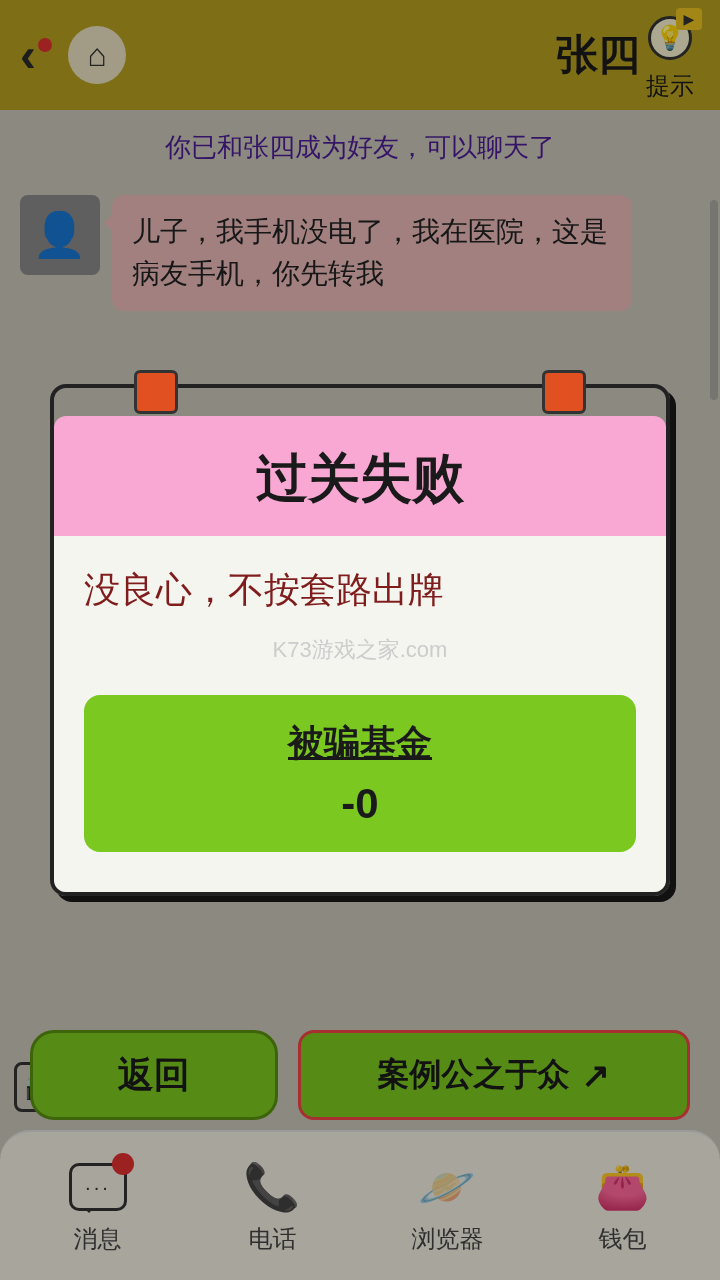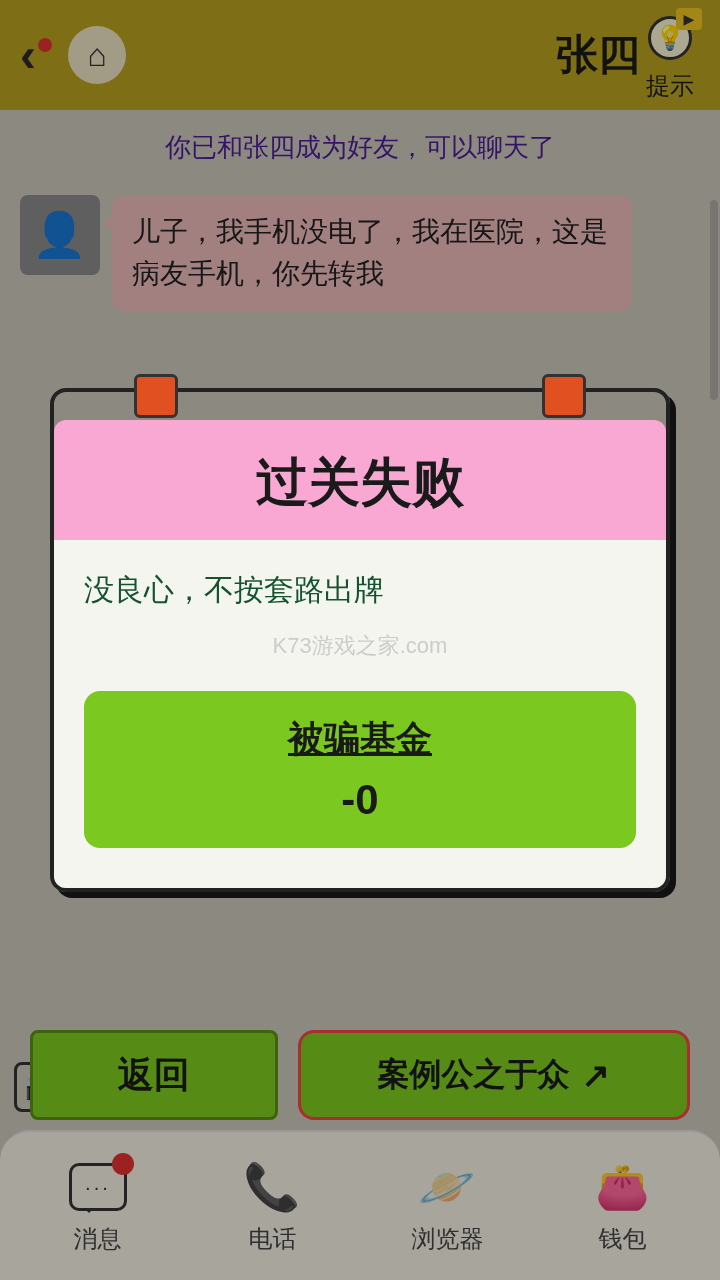--- a/index.html
+++ b/index.html
@@ -214,22 +214,22 @@
       background: #e05020;
       border-radius: 6px;
       border: 3px solid #333;
     }
     .modal-body {
       background: #f5f5f0;
       padding: 30px 30px 40px;
       border-radius: 0 0 12px 12px;
     }
     .modal-subtitle {
-      font-size: 30px;
-      color: #14532d;
+      font-size: 36px;
+      color: #7f1d1d;
       margin-bottom: 20px;
     }
     .modal-watermark {
       text-align: center;
       font-size: 22px;
       color: #ccc;
       margin: 20px 0 30px;
     }
     .result-box {
       background: #7bc820;
@@ -258,21 +258,21 @@
       left: 0;
       width: 100%;
       display: flex;
       gap: 20px;
       padding: 0 30px;
     }
     .btn-return {
       flex: 1;
       height: 90px;
       background: #7bc820;
-      border-radius: 8px;
+      border-radius: 24px;
       display: flex;
       align-items: center;
       justify-content: center;
       font-size: 36px;
       font-weight: bold;
       color: #1a1a1a;
       border: 3px solid #5a9010;
       cursor: pointer;
     }
     .btn-share {

